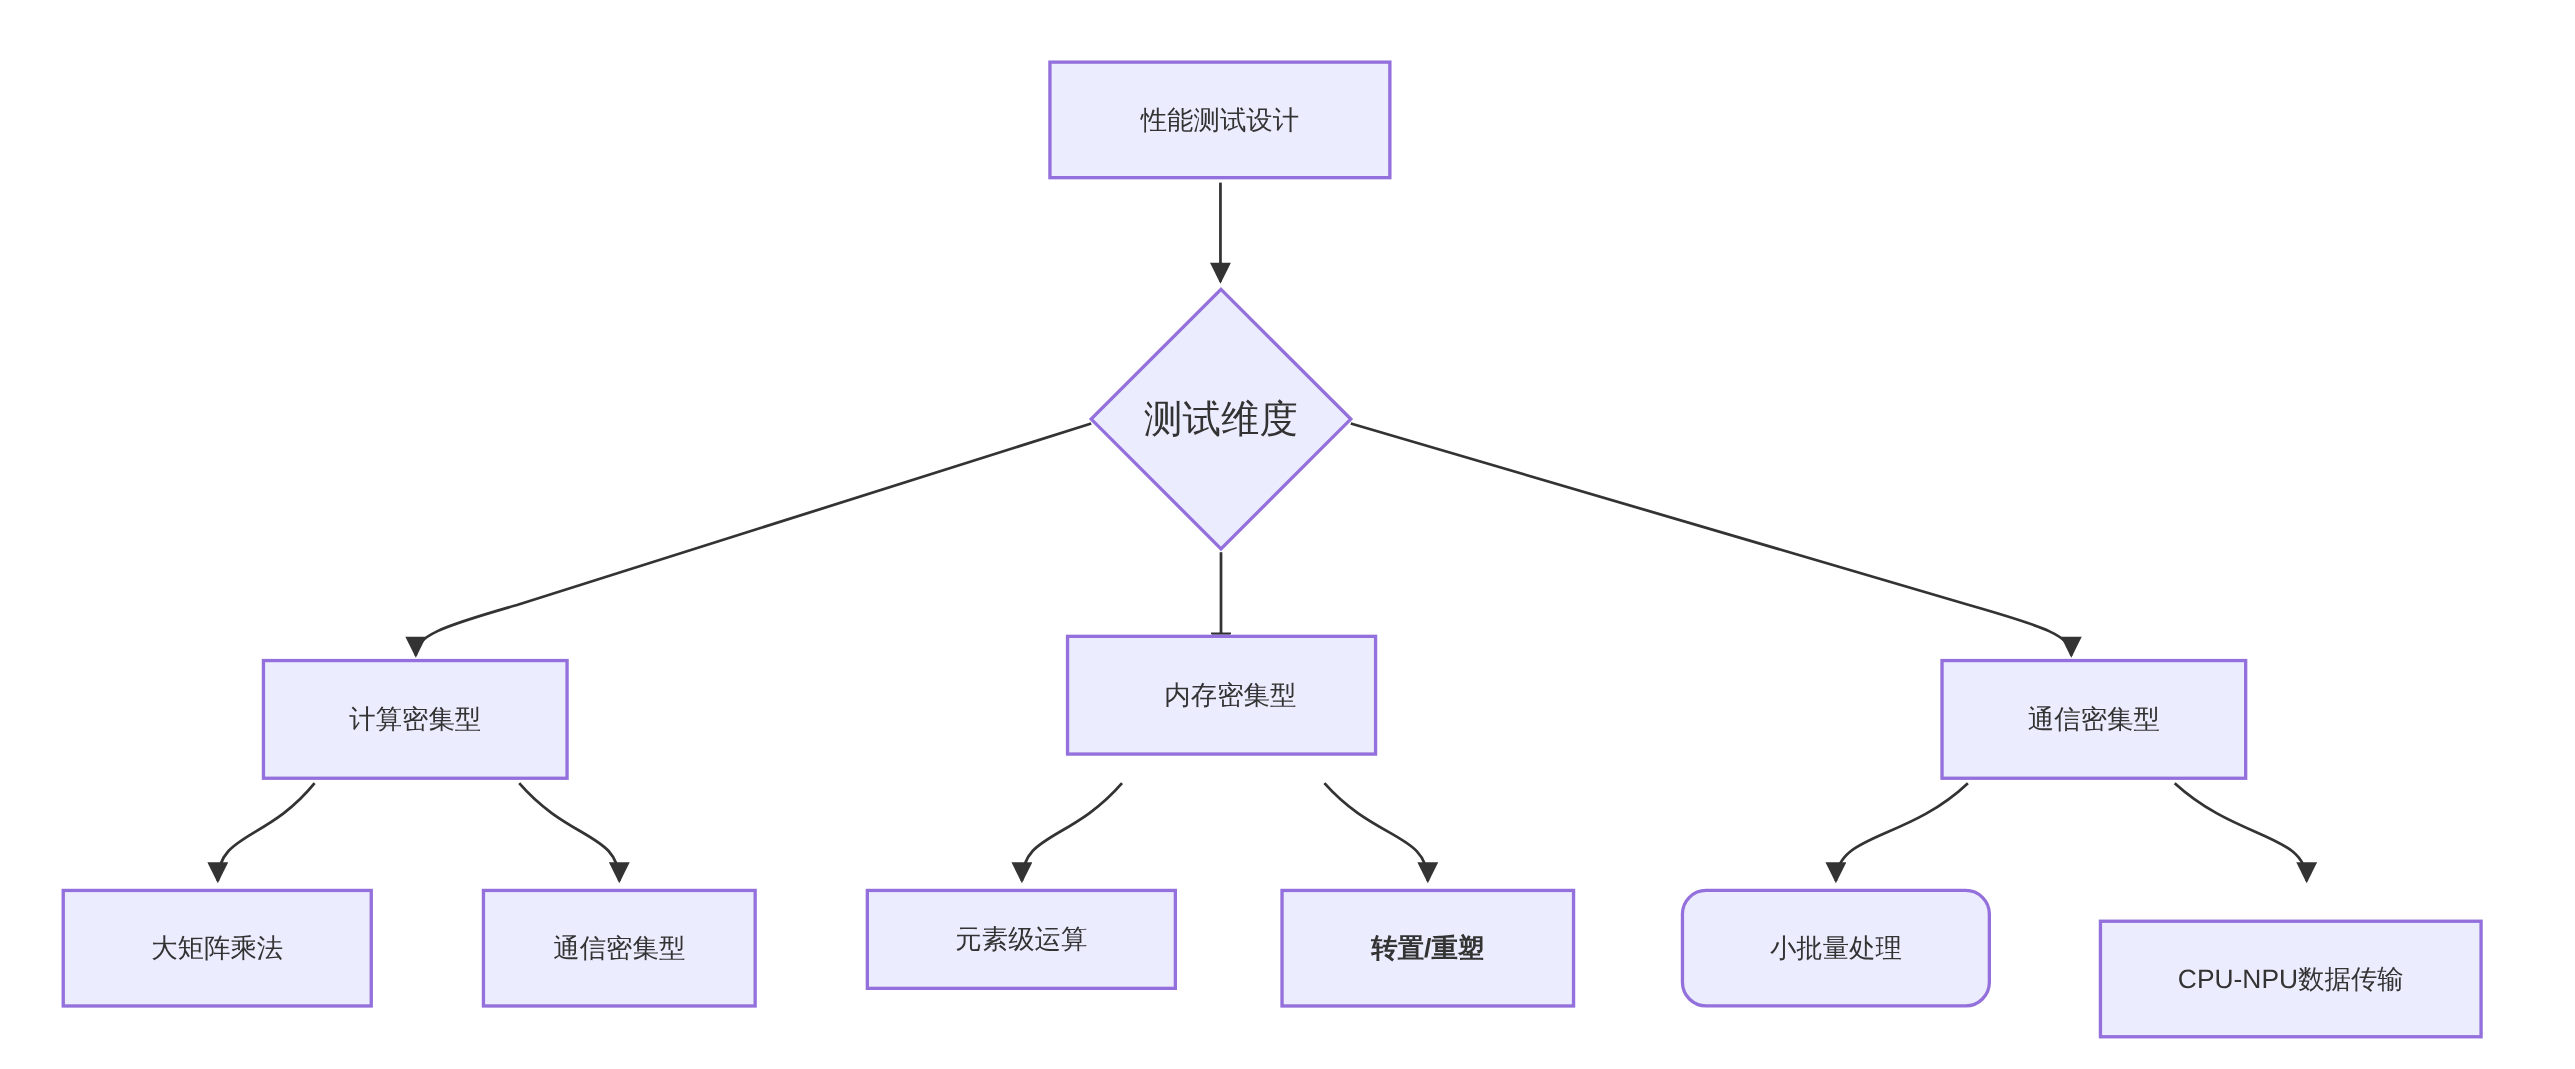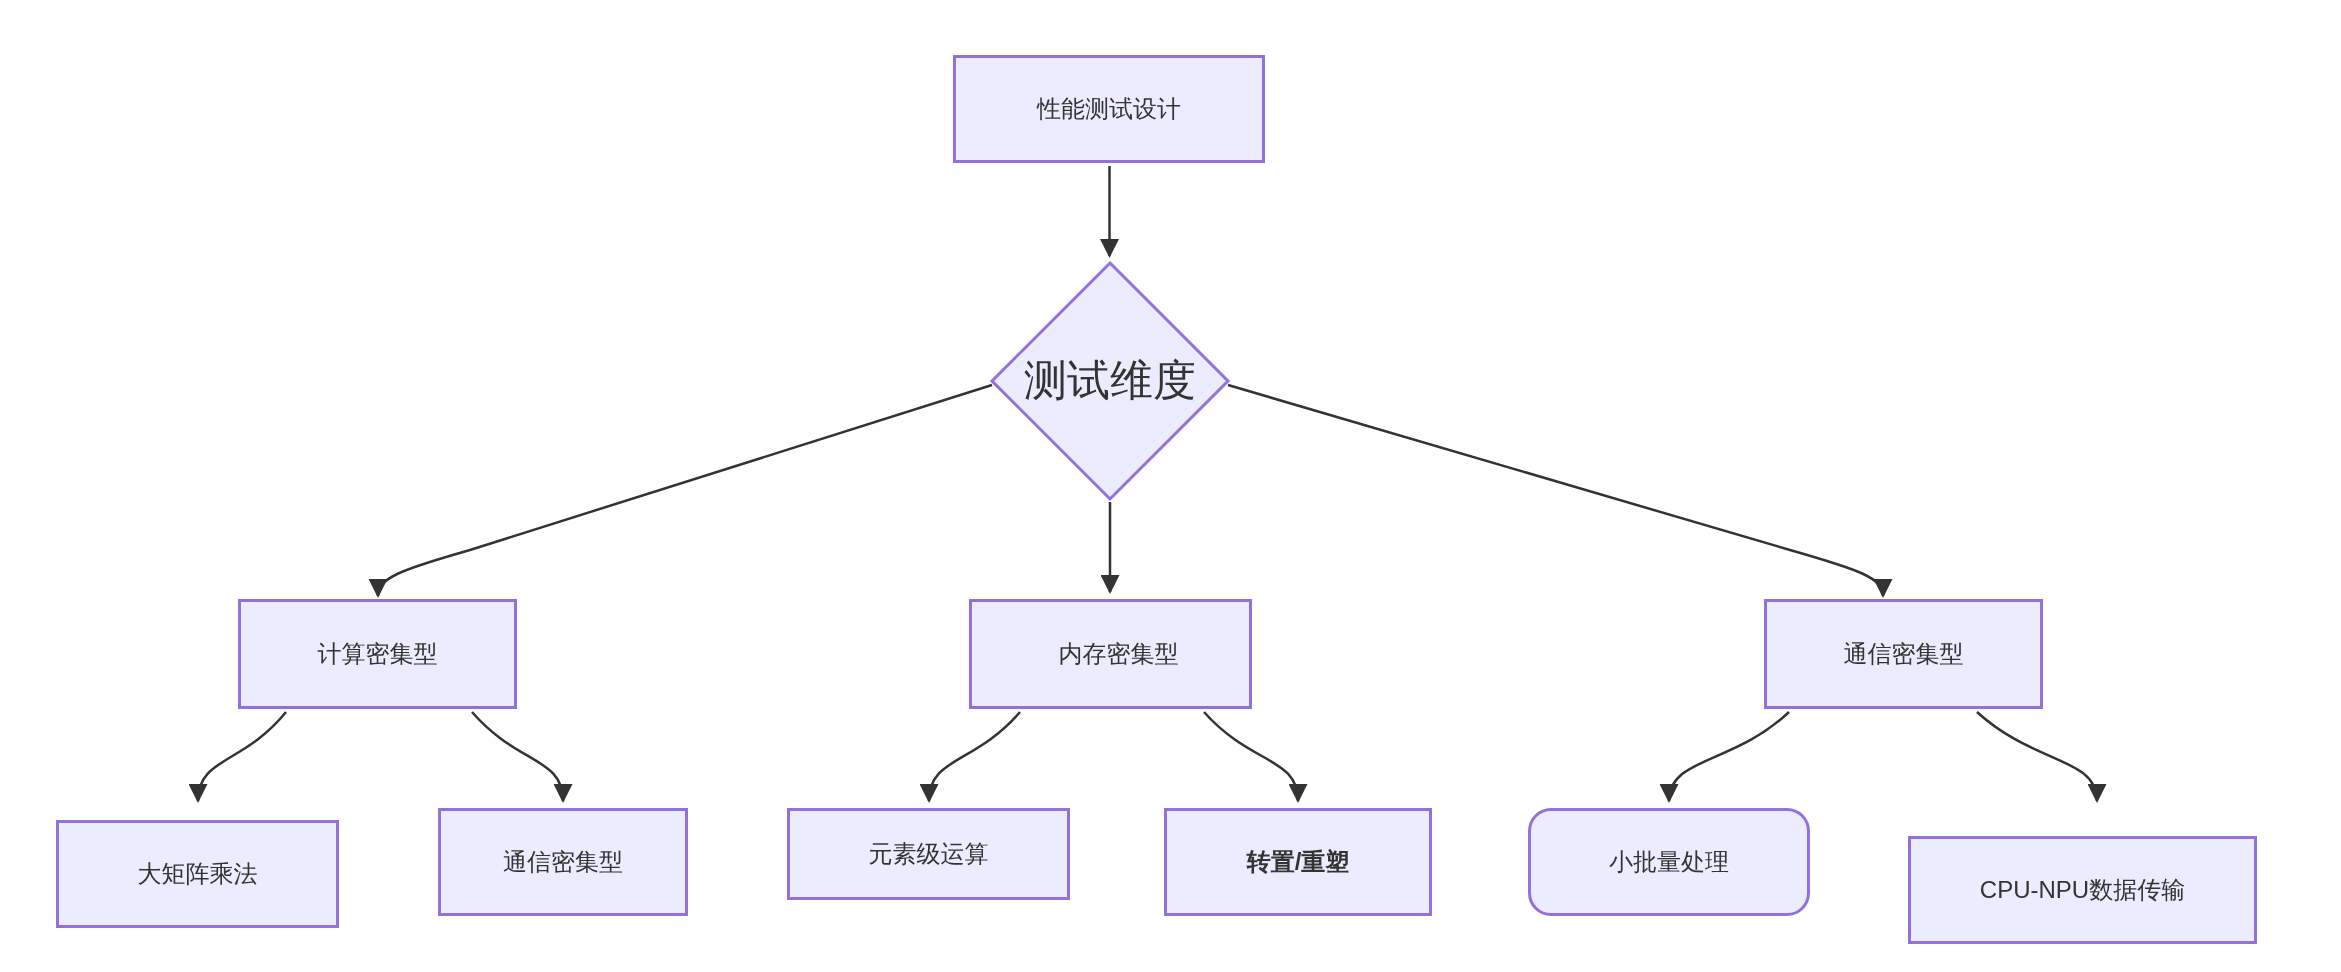--- a/index.html
+++ b/index.html
@@ -49,21 +49,21 @@
     white-space: nowrap;
   }
   .diamond-label {
     position: absolute;
     box-sizing: border-box;
     background: transparent;
     border: none;
     display: flex;
     align-items: center;
     justify-content: center;
-    font-size: 43px;
+    font-size: 35px;
     color: var(--text, #333333);
     white-space: nowrap;
   }
 </style>
 </head>
 <body>
 
 <div class="canvas">
 
   <svg class="edges-layer" viewBox="0 0 2341 972" xmlns="http://www.w3.org/2000/svg">
@@ -86,25 +86,25 @@
     <path class="edge" d="M 1789 712 C 1733 765 1669 757 1669 801" marker-end="url(#arrow)"></path>
     <path class="edge" d="M 1977 712 C 2035 765 2097 757 2097 801" marker-end="url(#arrow)"></path>
   </svg>
 
   <div class="node" style="left:953px; top:55px; width:312px; height:108px;">性能测试设计</div>
 
   <div class="diamond-label" style="left:992px; top:263px; width:236px; height:236px;">测试维度</div>
 
   <div class="node" style="left:238px; top:599px; width:279px; height:110px;">计算密集型</div>
 
-  <div class="node" style="left:969px; top:599px; width:283px; height:110px;padding-left:16px;">内存密集型</div>
+  <div class="node" style="left:969px; top:577px; width:283px; height:110px;padding-left:16px;">内存密集型</div>
 
   <div class="node" style="left:1743px; top:599px; width:279px; height:110px;margin-left:21px;">通信密集型</div>
 
-  <div class="node" style="left:56px; top:808px; width:283px; height:108px;margin-top:12px;">大矩阵乘法</div>
+  <div class="node" style="left:56px; top:808px; width:283px; height:108px;">大矩阵乘法</div>
 
   <div class="node" style="left:438px; top:808px; width:250px; height:108px;">通信密集型</div>
 
   <div class="node" style="left:787px; top:808px; width:283px; height:92px;">元素级运算</div>
 
   <div class="node" style="left:1164px; top:808px; width:268px; height:108px;font-weight:bold;">转置/重塑</div>
 
   <div class="node" style="left:1528px; top:808px; width:282px; height:108px;border-radius:23px;">小批量处理</div>
 
   <div class="node" style="left:1908px; top:808px; width:349px; height:108px;margin-top:28px;">CPU-NPU数据传输</div>

